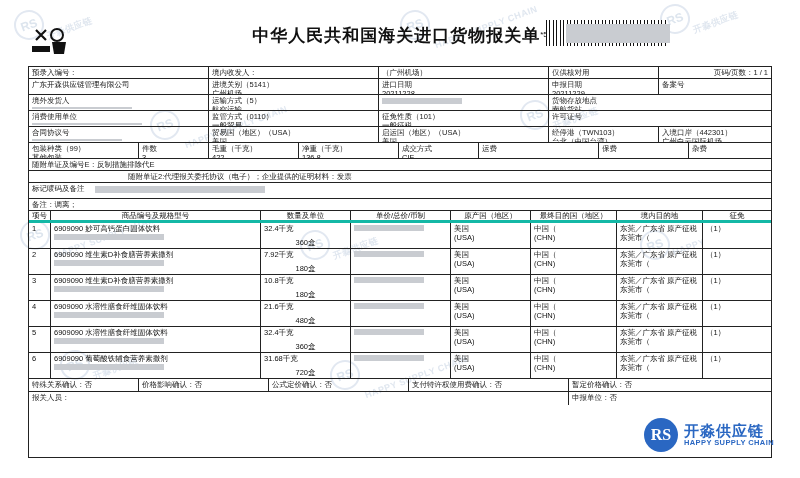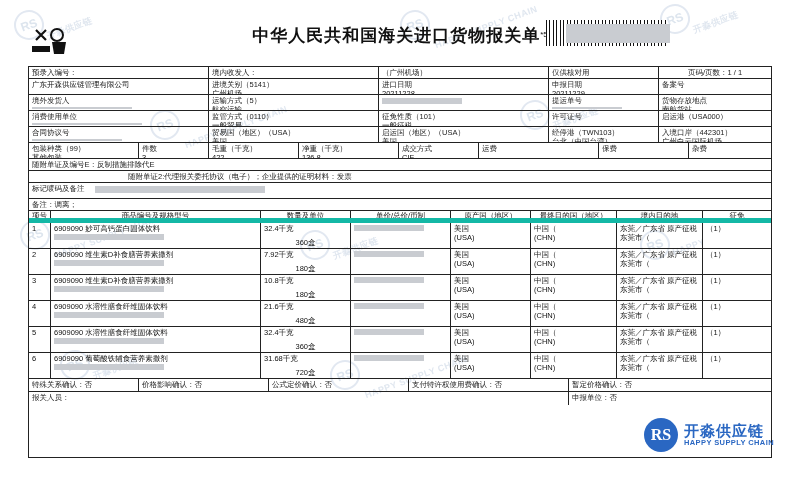--- a/index.html
+++ b/index.html
@@ -52,21 +52,21 @@
   }
   .cell:last-child{border-right:none;}
   .lbl{font-size:7.5px;color:#222;}
   .val{font-size:7.5px;color:#111;}
   .two-line{display:flex;flex-direction:column;justify-content:flex-start;}
   .h16{height:16px;}
   .h13{height:13px;}
   .h12{height:12px;}
 
   
-  .goods-head{display:flex;border-bottom:5px solid #14b8a6;box-sizing:border-box;height:12px;}
+  .goods-head{display:flex;border-bottom:3px solid #14b8a6;box-sizing:border-box;height:12px;}
   .gcell{border-right:1px solid #222;box-sizing:border-box;font-size:7.5px;text-align:center;padding:0 2px;overflow:hidden;}
   .gcell:last-child{border-right:none;}
   .grow{display:flex;border-bottom:1px solid #222;box-sizing:border-box;height:26px;}
   .grow .gcell{text-align:left;padding:1px 3px;line-height:1.2;}
   .gnum{text-align:center;}
 
   
   .brand{
     position:absolute;right:26px;bottom:26px;display:flex;align-items:center;gap:6px;
     opacity:.95;
@@ -121,21 +121,21 @@
   <div class="barcode"></div>
   <div class="bar-redact"></div>
 
   <div class="frame">
 
     <div class="row h12">
       <div class="cell lbl" style="width:180px;">预录入编号：</div>
       <div class="cell lbl" style="width:170px;">境内收发人：</div>
       <div class="cell lbl" style="width:170px;">（广州机场）</div>
       <div class="cell lbl" style="width:110px;">仅供核对用</div>
-      <div class="cell lbl" style="width:112px;text-align:center;">页码/页数：1 / 1</div>
+      <div class="cell lbl" style="width:112px;text-align:right;">页码/页数：1 / 1</div>
     </div>
 
     <div class="row h16">
       <div class="cell two-line" style="width:180px;">
         <span class="val">广东开森供应链管理有限公司</span>
       </div>
       <div class="cell two-line" style="width:170px;">
         <span class="lbl">进境关别（5141）</span>
         <span class="val">广州机场</span>
       </div>
@@ -158,24 +158,20 @@
         <span class="lbl">境外发货人</span>
         <span class="redact" style="width:100px;height:6px;margin-top:2px;"></span>
       </div>
       <div class="cell two-line" style="width:170px;">
         <span class="lbl">运输方式（5）</span>
         <span class="val">航空运输</span>
       </div>
       <div class="cell two-line" style="width:170px;">
         <span class="redact" style="width:80px;height:6px;margin-top:2px;"></span>
       </div>
-      <div class="cell two-line" style="width:110px;">
-        <span class="lbl">提运单号</span>
-        <span class="redact" style="width:70px;height:6px;margin-top:2px;"></span>
-      </div>
       <div class="cell two-line" style="width:112px;">
         <span class="lbl">货物存放地点</span>
         <span class="val">南航货站</span>
       </div>
     </div>
 
     <div class="row h16">
       <div class="cell two-line" style="width:180px;">
         <span class="lbl">消费使用单位</span>
         <span class="redact" style="width:110px;height:6px;margin-top:2px;"></span>
@@ -183,24 +179,20 @@
       <div class="cell two-line" style="width:170px;">
         <span class="lbl">监管方式（0110）</span>
         <span class="val">一般贸易</span>
       </div>
       <div class="cell two-line" style="width:170px;">
         <span class="lbl">征免性质（101）</span>
         <span class="val">一般征税</span>
       </div>
       <div class="cell two-line" style="width:110px;">
         <span class="lbl">许可证号</span>
-        <span class="val"></span>
-      </div>
-      <div class="cell two-line" style="width:112px;">
-        <span class="lbl">启运港（USA000）</span>
         <span class="val"></span>
       </div>
     </div>
 
     <div class="row h16">
       <div class="cell two-line" style="width:180px;">
         <span class="lbl">合同协议号</span>
         <span class="redact" style="width:90px;height:6px;margin-top:2px;"></span>
       </div>
       <div class="cell two-line" style="width:170px;">

